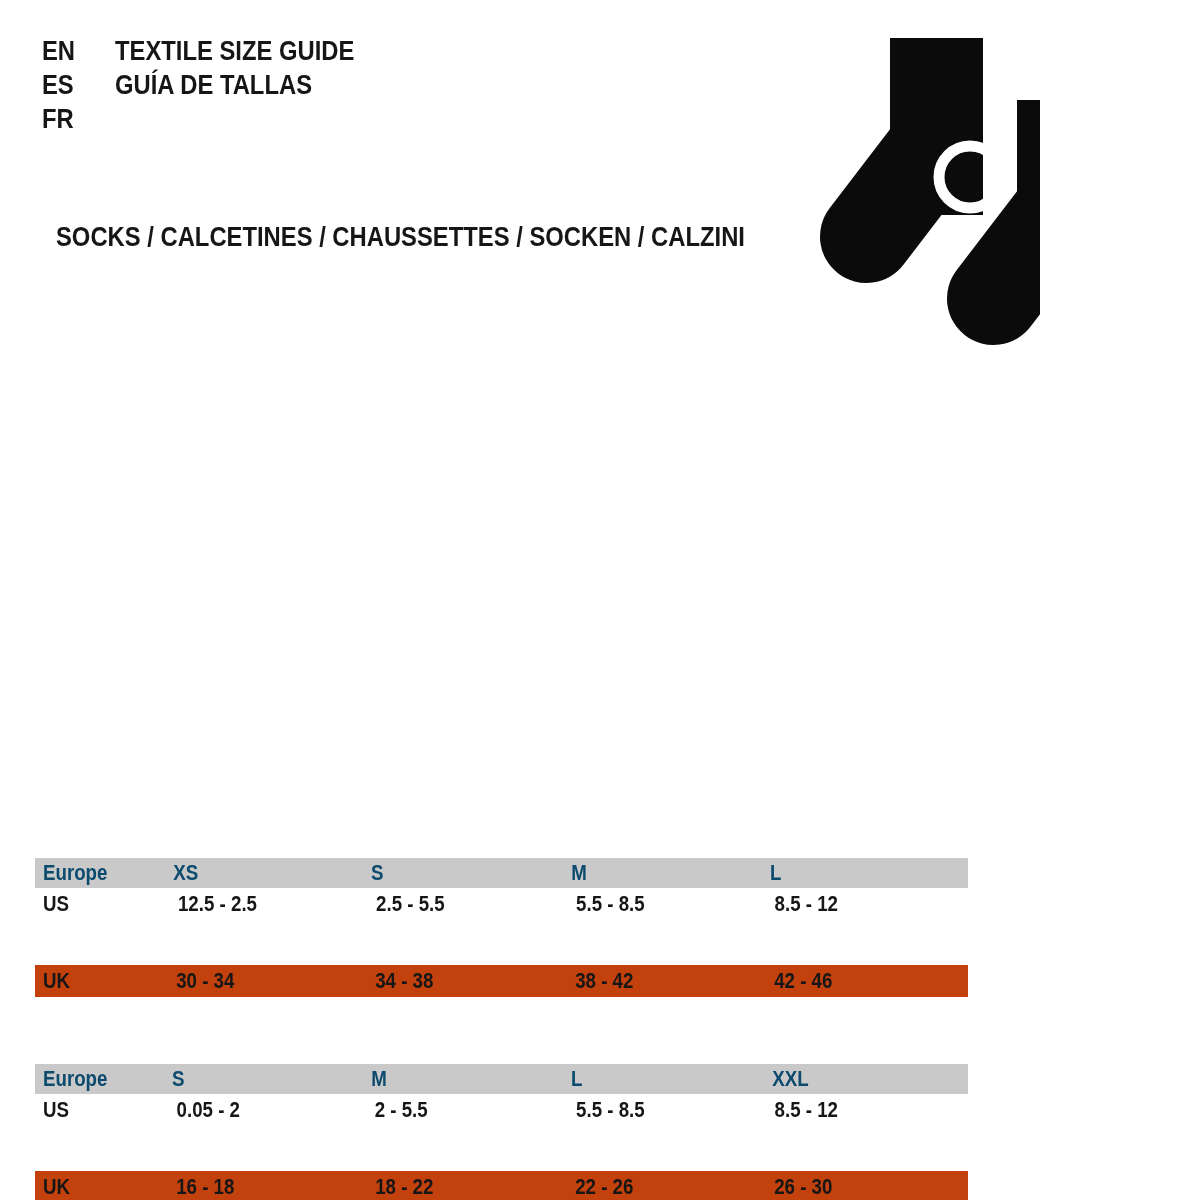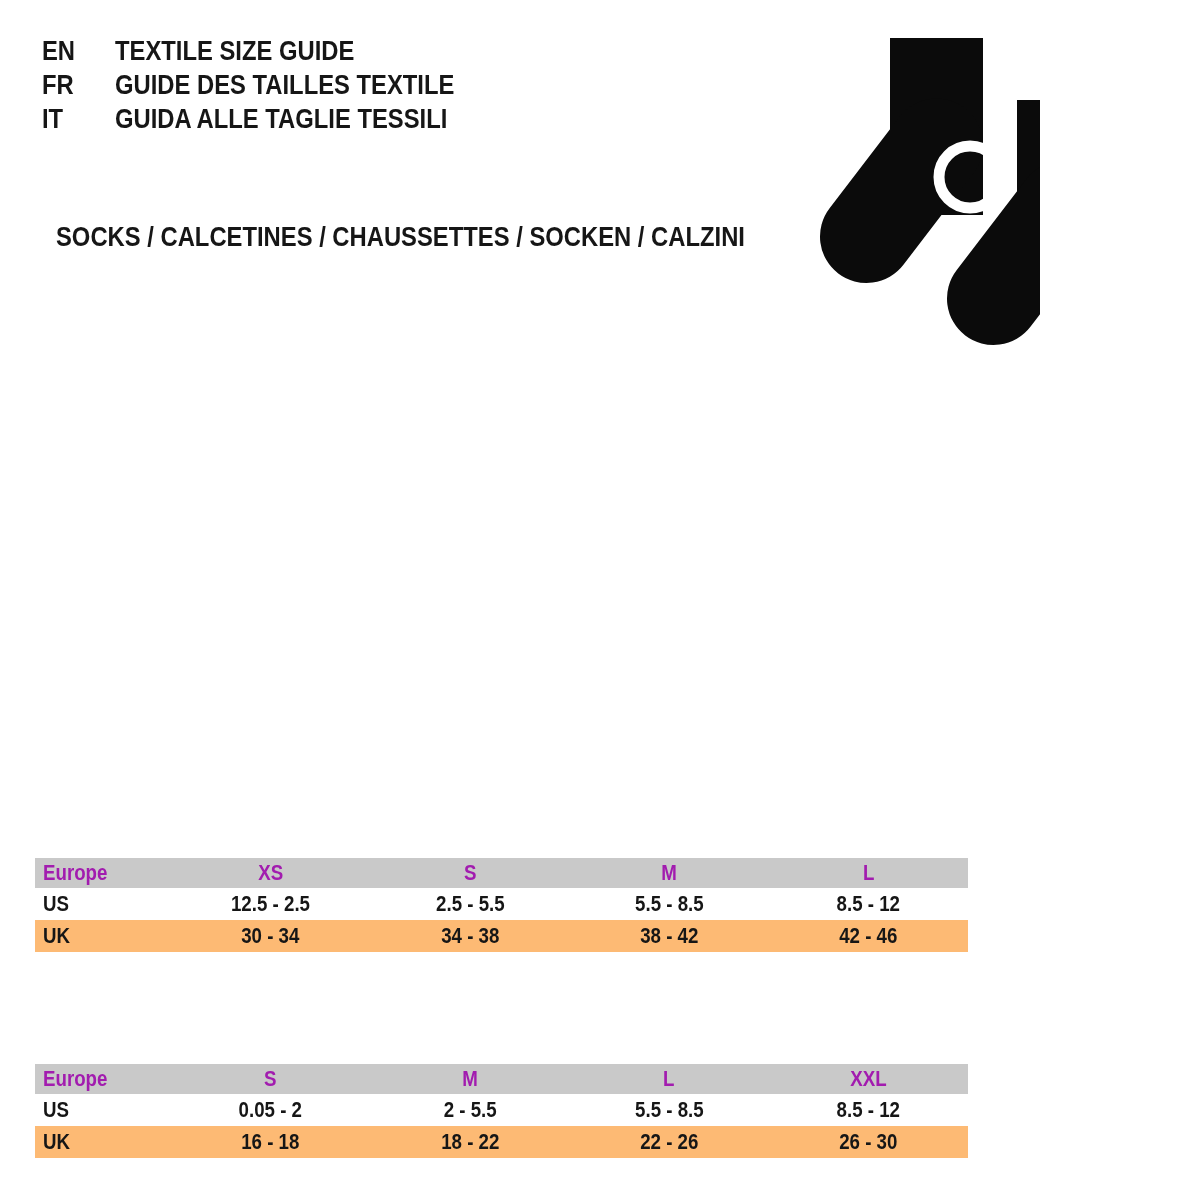--- a/index.html
+++ b/index.html
@@ -29,43 +29,42 @@
 
   
   .tbl-title{position:absolute;left:42px;font-size:25px;line-height:26px;}
   .title-1{top:818px;}
   .title-2{top:1030px;}
 
   
   .tbl{position:absolute;left:35px;width:933px;font-size:22px;}
   .tbl-1{top:858px;}
   .tbl-2{top:1064px;}
-  .thead{height:30px;display:flex;align-items:center;background:#c9c9c9;color:#a21caf;}
+  .thead{height:30px;display:flex;align-items:center;background:#c9c9c9;color:#0c4a6e;}
   .trow{height:32px;display:flex;align-items:center;}
-  .row-alt{background:#fdba74;}
+  .row-alt{background:#c2410c;margin-top:45px;}
   .c0{width:136px;padding-left:8px;box-sizing:border-box;text-align:left;}
-  .c{flex:1;text-align:center;}
+  .c{flex:1;text-align:left;}
 </style>
 </head>
 <body>
 
 <div class="canvas">
 
   <div class="lang-list">
     <div class="lang-row">
       <span class="lang-code"><span class="cond-l">EN</span></span>
       <span><span class="cond-l">TEXTILE SIZE GUIDE</span></span>
     </div>
     <div class="lang-row">
-      <span class="lang-code"><span class="cond-l">FR</span></span>
-      <span><span class="cond-l">GUIDE DES TAILLES TEXTILE</span></span>
+      <span class="lang-code"><span class="cond-l">ES</span></span>
+      <span><span class="cond-l">GUÍA DE TALLAS</span></span>
     </div>
     <div class="lang-row">
-      <span class="lang-code"><span class="cond-l">IT</span></span>
-      <span><span class="cond-l">GUIDA ALLE TAGLIE TESSILI</span></span>
+      <span class="lang-code"><span class="cond-l">FR</span></span>
     </div>
   </div>
 
   <div class="category">
     <span class="cond-l">SOCKS / CALCETINES / CHAUSSETTES / SOCKEN / CALZINI</span>
   </div>
 
   <svg class="socks-svg" viewBox="0 0 360 330" aria-hidden="true">
 
     <g fill="#0b0b0b">

